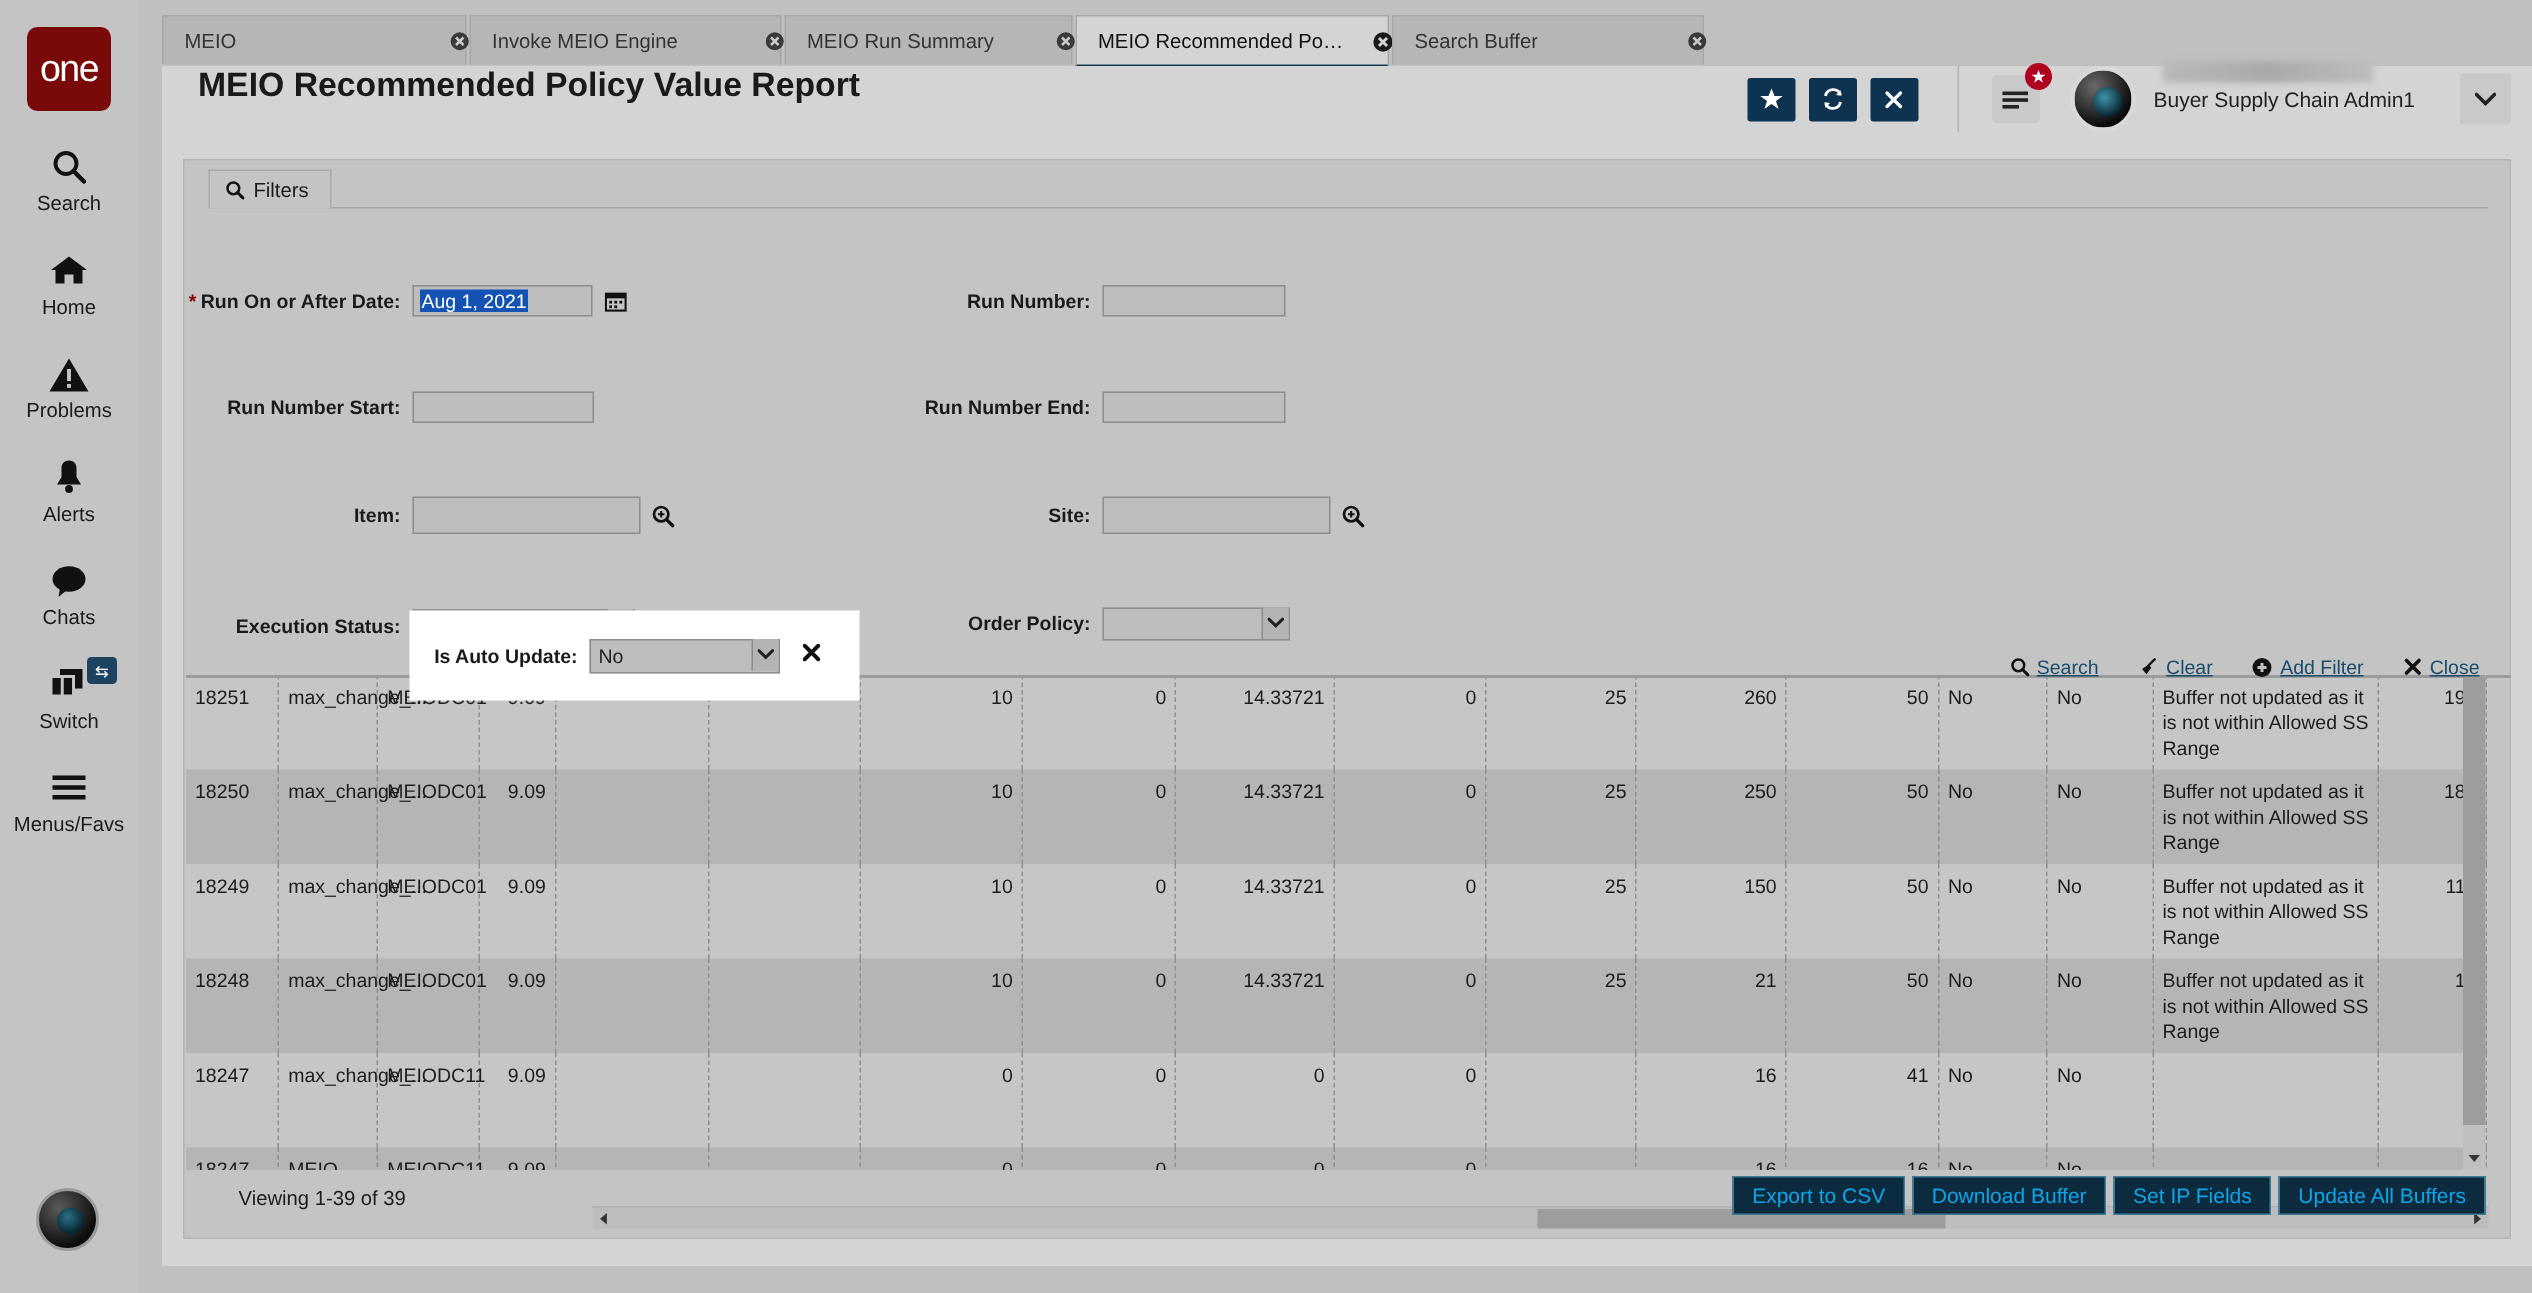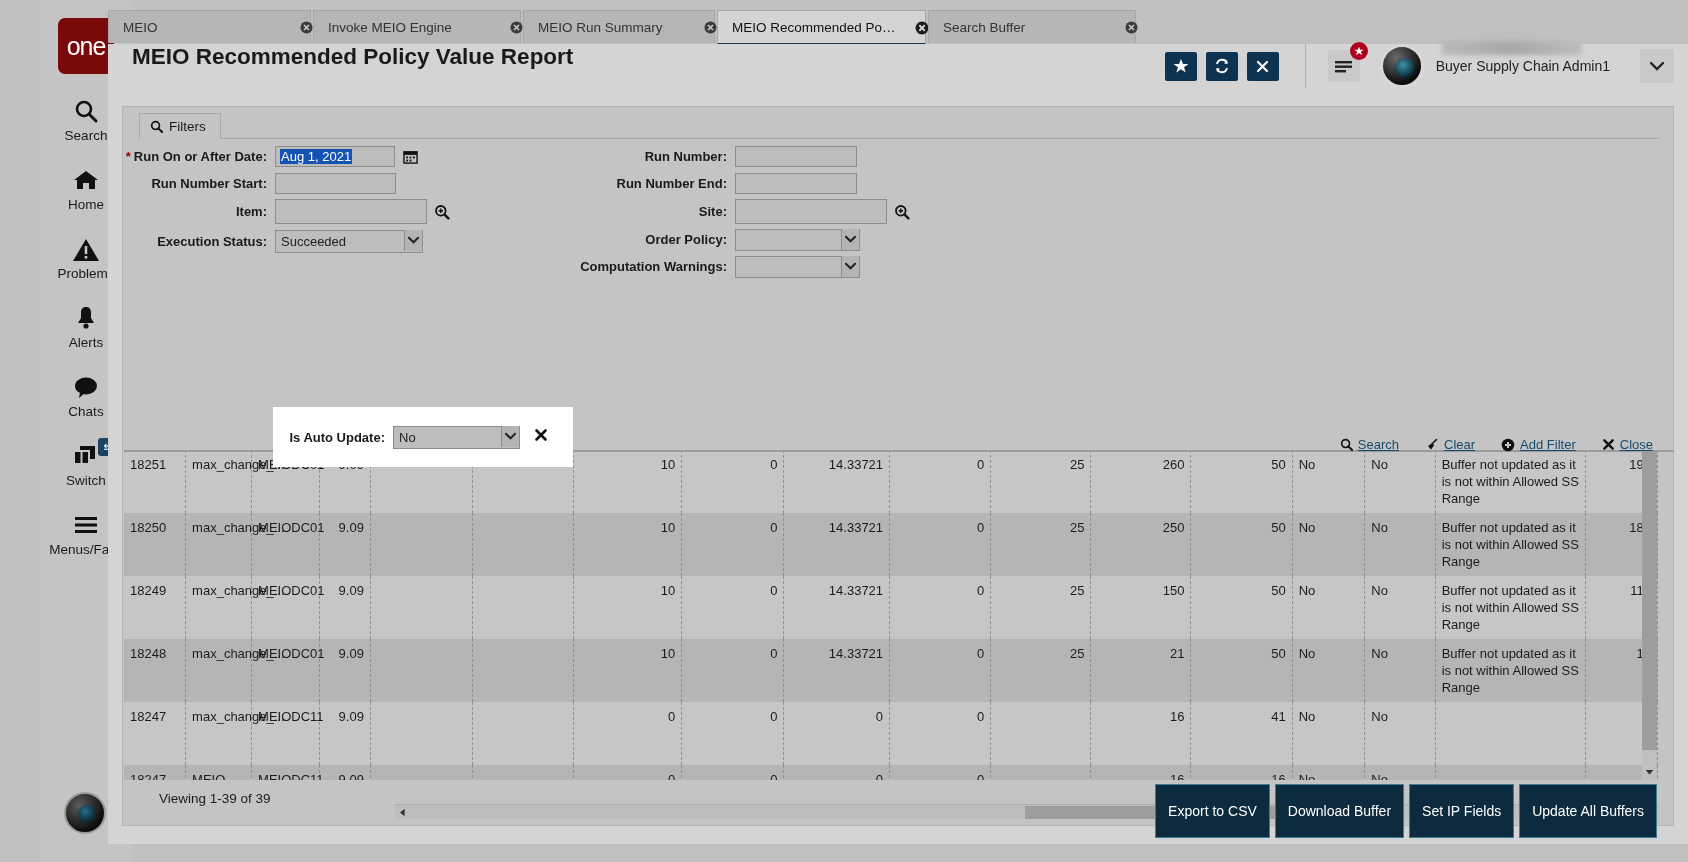--- a/index.html
+++ b/index.html
@@ -9,21 +9,21 @@
     overflow: hidden;
     font-family: "Liberation Sans", sans-serif;
     background: #c0c0c0;
   }
 
   
   #left-rail {
     position: absolute; left: 0; top: 0;
     width: 92px; height: 862px;
     background: #c4c4c4;
-    display: flex; flex-direction: column; align-items: center; margin-left: 40px;
+    display: flex; flex-direction: column; align-items: center;
   }
   .brand-logo {
     width: 56px; height: 56px; margin-top: 18px;
     background: #7a0a0a; border-radius: 7px;
     display: flex; align-items: center; justify-content: center;
     color: #fff; font-size: 25px; letter-spacing: -1px;
     font-family: "Liberation Sans", sans-serif;
   }
   .rail-item {
     margin-top: 22px; width: 92px;
@@ -143,21 +143,21 @@
     height: 26px; background: #c4c4c4;
     border: 1px solid #a9a9a9; border-bottom: none;
     display: flex; align-items: center; padding: 0 14px 0 10px;
     font-size: 13.5px; color: #1a1a1a; z-index: 4;
   }
   #filters-tab .ft-icon { margin-right: 6px; display: flex; }
   #filter-rule { position: absolute; left: 16px; top: 31px; width: 1520px; height: 1px; background: #a9a9a9; }
 
   
   #filter-form { position: absolute; left: 0; top: 36px; width: 100%; }
-  .f-row { display: flex; align-items: center; height: 27px; margin-bottom: 0; }
+  .f-row { display: flex; align-items: center; height: 27px; margin-bottom: 0; margin-top: 44px; }
   .f-label {
     font-size: 13px; font-weight: bold; color: #1a1a1a;
     text-align: right; padding-right: 8px;
   }
   .req-star { color: #8a0000; font-weight: bold; margin-right: 3px; }
   .f-input {
     background: #bdbdbd; border: 1px solid #8d8d8d;
     height: 21px; font-size: 13px; color: #222;
     padding: 0 4px; font-family: "Liberation Sans", sans-serif;
   }
@@ -259,22 +259,22 @@
   }
   #viewing-text {
     position: absolute; left: 36px; top: 14px;
     font-size: 13.5px; color: #1c1c1c;
   }
   #footer-buttons {
     position: absolute; right: 16px; top: 7px;
     display: flex;
   }
   .fbtn {
-    background: #0c2b3e; color: #ffffff; border: 1px solid #3d7c96;
-    font-size: 14px; padding: 18px 12px; margin-left: 5px; cursor: pointer;
+    background: #0c2b3e; color: #0ea5e9; border: 1px solid #3d7c96;
+    font-size: 14px; padding: 4px 12px; margin-left: 5px; cursor: pointer;
     font-family: "Liberation Sans", sans-serif; white-space: nowrap;
   }
 </style>
 </head>
 <body>
 
 <div id="left-rail">
   <div class="brand-logo">
     <span>one</span>
   </div>

